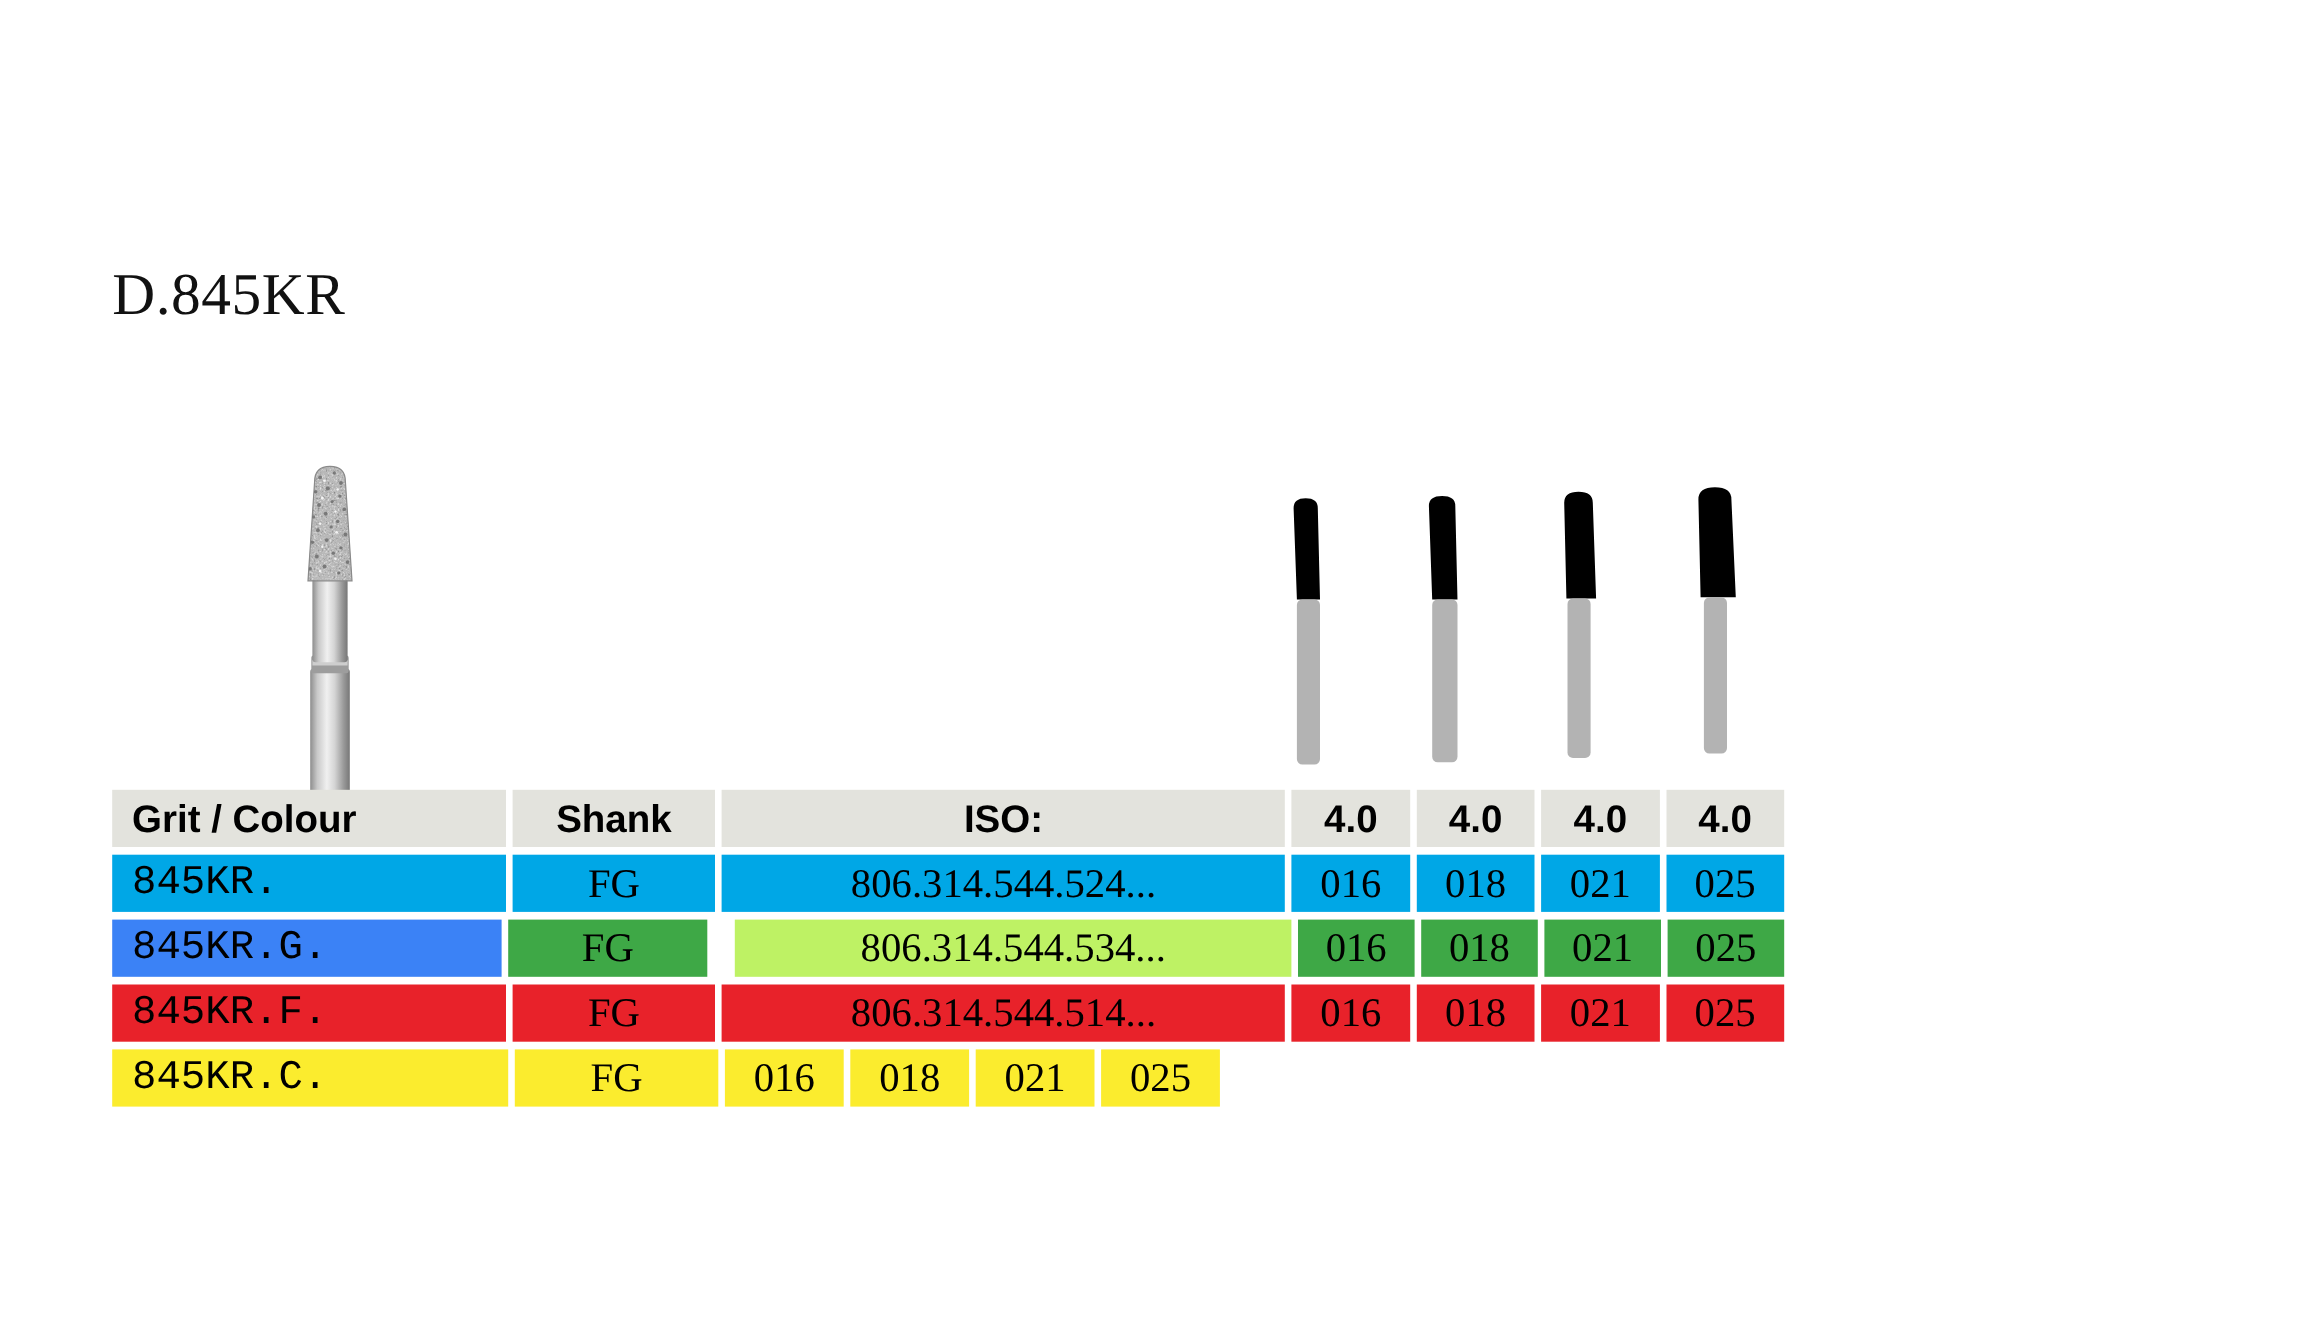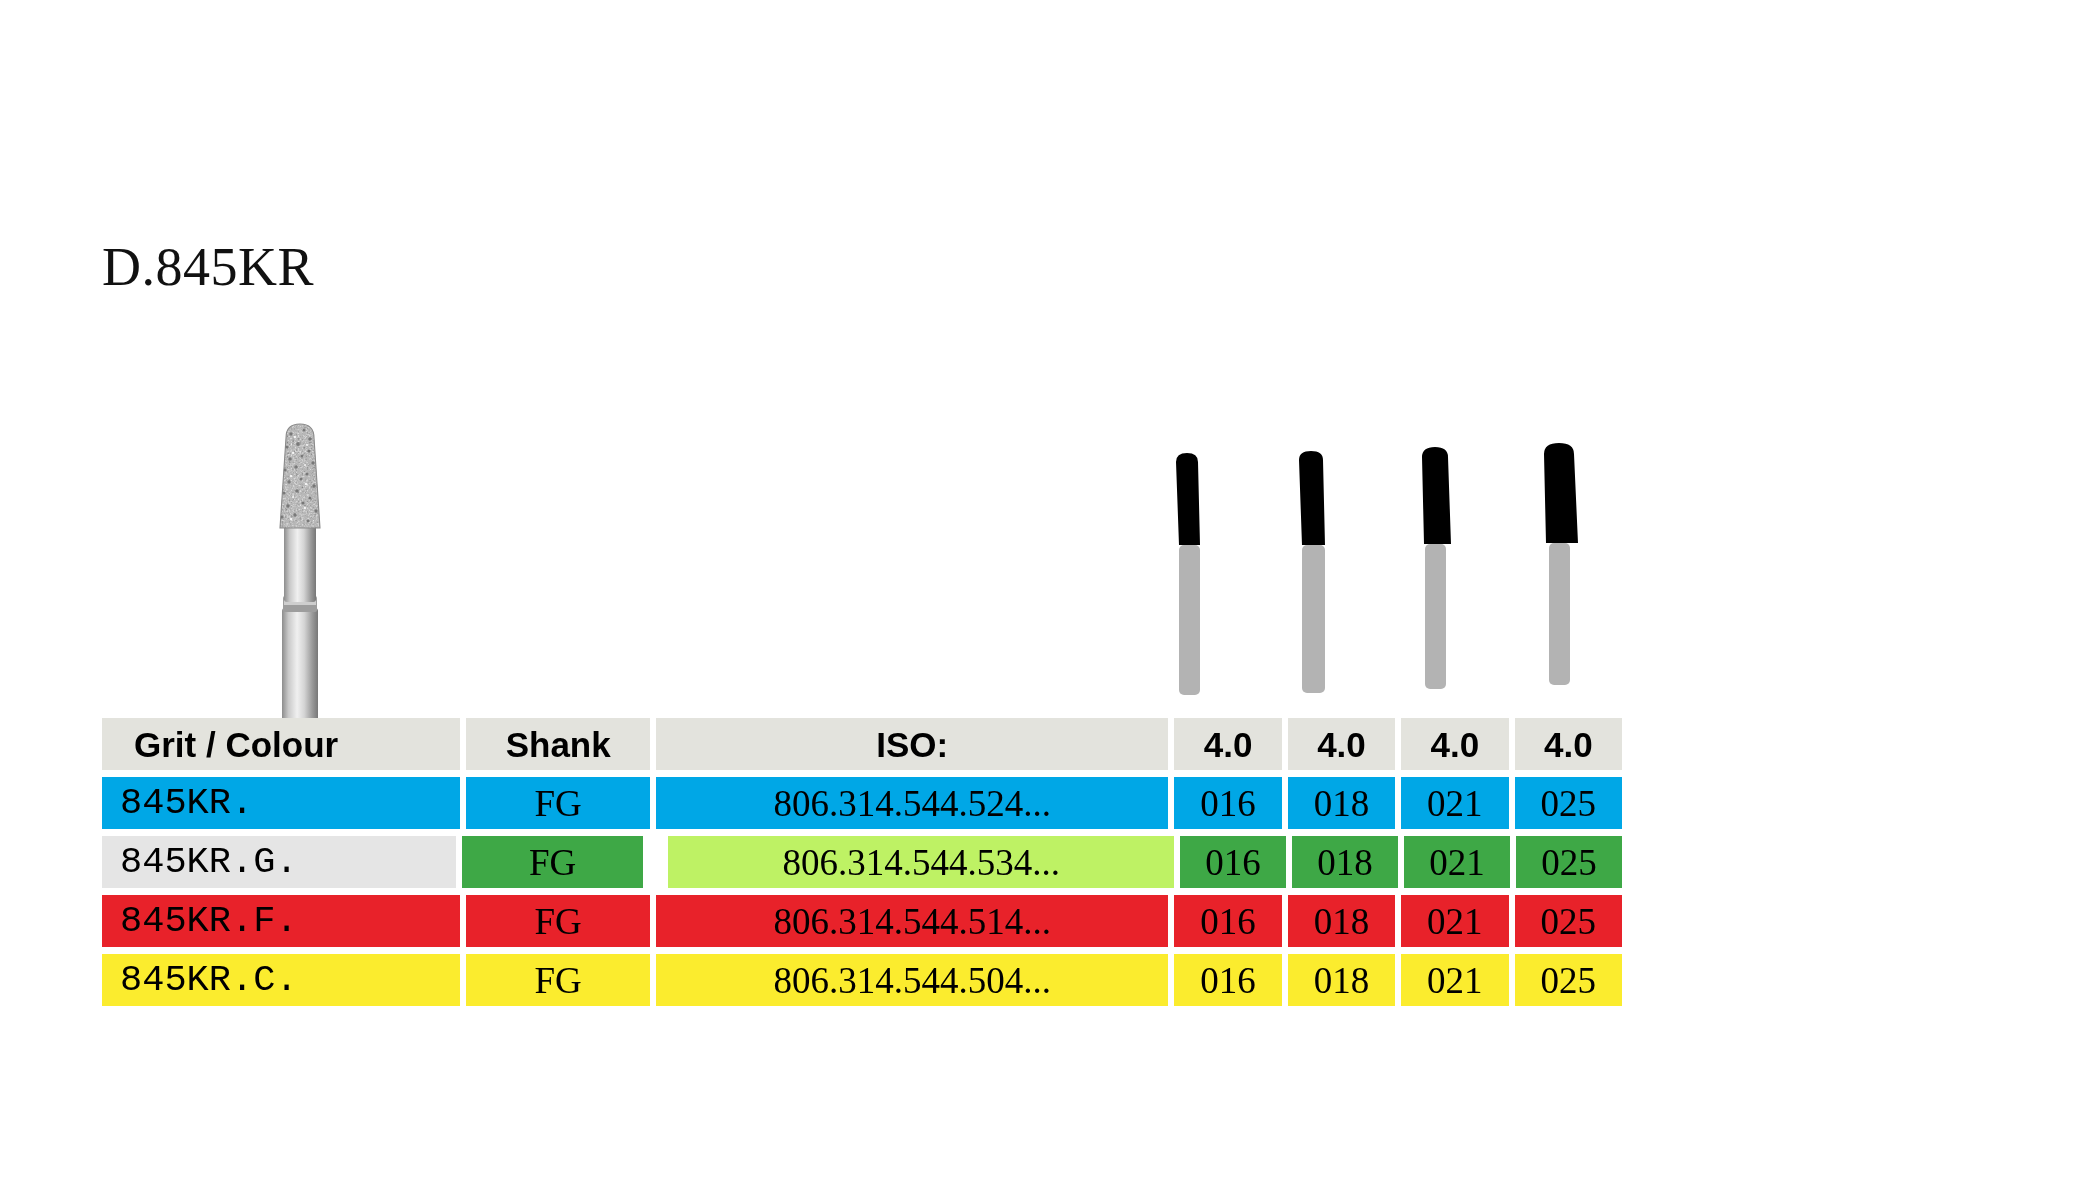--- a/index.html
+++ b/index.html
@@ -62,21 +62,21 @@
     white-space:nowrap;
     overflow:hidden;
   }
   .row.header .cell{
     background:#e3e3dd;
     font-family:"Liberation Sans", sans-serif;
     font-weight:bold;
     font-size:35px;
   }
   .c-grit{width:360px;justify-content:flex-start;padding-left:18px;font-family:Liberation Mono, monospace;}
-  .row.header .c-grit{justify-content:flex-start;padding-left:32px;}
+  .row.header .c-grit{justify-content:flex-start;padding-left:18px;}
   .c-shank{width:185px;}
   .c-iso{width:515px;}
   .c-size{width:108px;}
 
   .row.header .c-grit,
   .row.header .c-shank,
   .row.header .c-iso,
   .row.header .c-size{background:#e3e3dd;}
 
   .row.data .cell{color:#000;}
@@ -222,21 +222,21 @@
       <div class="cell c-grit" style="background: rgb(0, 167, 230);">845KR.</div>
       <div class="cell c-shank" style="background: rgb(0, 167, 230);">FG</div>
       <div class="cell c-iso" style="background: rgb(0, 167, 230);">806.314.544.524...</div>
       <div class="cell c-size" style="background: rgb(0, 167, 230);">016</div>
       <div class="cell c-size" style="background: rgb(0, 167, 230);">018</div>
       <div class="cell c-size" style="background: rgb(0, 167, 230);">021</div>
       <div class="cell c-size" style="background: rgb(0, 167, 230);">025</div>
     </div>
 
     <div class="row data">
-      <div class="cell c-grit" style="background: #e5e5e5;">845KR.G.</div>
+      <div class="cell c-grit" style="background: #3b82f6;">845KR.G.</div>
       <div class="cell c-shank" style="background: rgb(62, 168, 70);">FG</div>
       <div class="cell c-iso" style="background: #bef264; margin-left: 19px;">806.314.544.534...</div>
       <div class="cell c-size" style="background: rgb(62, 168, 70);">016</div>
       <div class="cell c-size" style="background: rgb(62, 168, 70);">018</div>
       <div class="cell c-size" style="background: rgb(62, 168, 70);">021</div>
       <div class="cell c-size" style="background: rgb(62, 168, 70);">025</div>
     </div>
 
     <div class="row data">
       <div class="cell c-grit" style="background: rgb(232, 34, 42);">845KR.F.</div>
@@ -244,21 +244,20 @@
       <div class="cell c-iso" style="background: rgb(232, 34, 42);">806.314.544.514...</div>
       <div class="cell c-size" style="background: rgb(232, 34, 42);">016</div>
       <div class="cell c-size" style="background: rgb(232, 34, 42);">018</div>
       <div class="cell c-size" style="background: rgb(232, 34, 42);">021</div>
       <div class="cell c-size" style="background: rgb(232, 34, 42);">025</div>
     </div>
 
     <div class="row data">
       <div class="cell c-grit" style="background: rgb(251, 236, 46);">845KR.C.</div>
       <div class="cell c-shank" style="background: rgb(251, 236, 46);">FG</div>
-      <div class="cell c-iso" style="background: rgb(251, 236, 46);">806.314.544.504...</div>
       <div class="cell c-size" style="background: rgb(251, 236, 46);">016</div>
       <div class="cell c-size" style="background: rgb(251, 236, 46);">018</div>
       <div class="cell c-size" style="background: rgb(251, 236, 46);">021</div>
       <div class="cell c-size" style="background: rgb(251, 236, 46);">025</div>
     </div>
 
   </div>
 
 </div>
 

